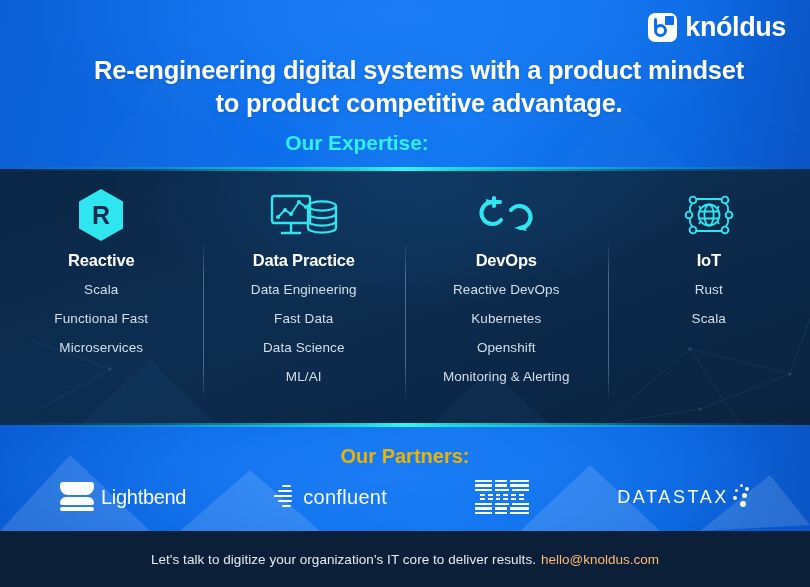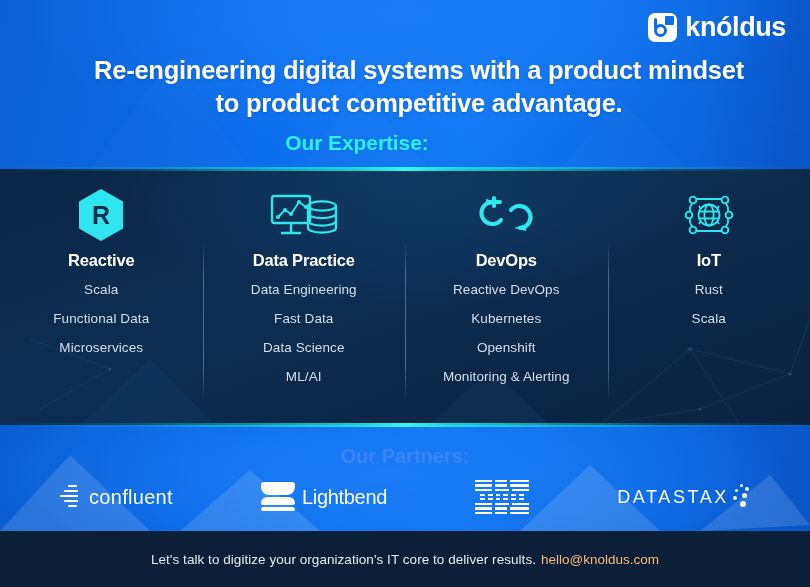--- a/index.html
+++ b/index.html
@@ -115,21 +115,21 @@
   
   .band-partners {
     position:absolute; left:0; top:425px; width:810px; height:106px;
     background:
       radial-gradient(ellipse 540px 130px at 48% 46%, #1b7cf5 0%, rgba(27,124,245,0) 74%),
       linear-gradient(95deg,#0a5ed2 0%,#0c6ce9 30%,#1177ef 55%,#0b66de 82%,#0a55c6 100%);
     overflow:hidden;
   }
   .partners-title {
     position:absolute; left:0; top:445px; width:810px; text-align:center;
-    color:#3b82f6; font-size:20px; font-weight:700; z-index:4;
+    color:#eab308; font-size:20px; font-weight:700; z-index:4;
   }
   .partners-row {
     position:absolute; left:0; top:474px; width:810px; height:46px;
     display:flex; align-items:center; justify-content:space-around;
     padding:0 16px; z-index:4;
   }
   .partner { display:flex; align-items:center; gap:7px; opacity:.98; }
   .p-label { color:#ffffff; font-weight:400; }
 
   
@@ -232,21 +232,21 @@
 
       <div class="col">
         <div class="icon-box">
           <svg width="48" height="54" viewBox="0 0 48 54">
             <polygon points="24,1 46,13.5 46,40.5 24,53 2,40.5 2,13.5" fill="#2fe6f0"></polygon>
             <text x="24" y="36" text-anchor="middle" font-family="Liberation Sans, sans-serif" font-size="25" font-weight="700" fill="#0d2e51">R</text>
           </svg>
         </div>
         <div class="col-title">Reactive</div>
         <div class="col-item">Scala</div>
-        <div class="col-item">Functional Data</div>
+        <div class="col-item">Functional Fast</div>
         <div class="col-item">Microservices</div>
       </div>
 
       <div class="col">
         <div class="icon-box">
           <svg width="72" height="54" viewBox="0 0 72 54">
             <g stroke="#2fe6f0" stroke-width="2.4" fill="none">
               <rect x="4" y="8" width="38" height="27" rx="2.5"></rect>
               <path d="M23,35 L23,44 M13,45 L33,45"></path>
               <polyline points="10,29 17,22 23,26 31,14 38,19" stroke-width="1.9"></polyline>
@@ -333,37 +333,37 @@
         <polygon points="700,106 770,50 810,100"></polygon>
       </g>
     </svg>
   </div>
 
   <div class="partners-title">Our Partners:</div>
 
   <div class="partners-row">
 
     <div class="partner">
+      <span class="lb-mark">
+        <i class="lb-a"></i>
+          <i class="lb-b"></i>
+          <i class="lb-c"></i>
+      </span>
+      <span class="p-label lb-text">Lightbend</span>
+    </div>
+
+    <div class="partner">
       <span class="cf-mark">
         <i style="left:8px;top:0;width:9px"></i>
         <i style="left:4px;top:5px;width:14px"></i>
         <i style="left:0;top:10px;width:18px"></i>
         <i style="left:4px;top:15px;width:14px"></i>
         <i style="left:8px;top:20px;width:9px"></i>
       </span>
       <span class="p-label cf-text">confluent</span>
-    </div>
-
-    <div class="partner">
-      <span class="lb-mark">
-        <i class="lb-a"></i>
-          <i class="lb-b"></i>
-          <i class="lb-c"></i>
-      </span>
-      <span class="p-label lb-text">Lightbend</span>
     </div>
 
     <div class="partner ibm">
 
       <span class="ibm-row">
           <span style="width:17px"></span>
           <span style="width:12px"></span>
           <span style="width:19px"></span>
         </span>
       <span class="ibm-row">

